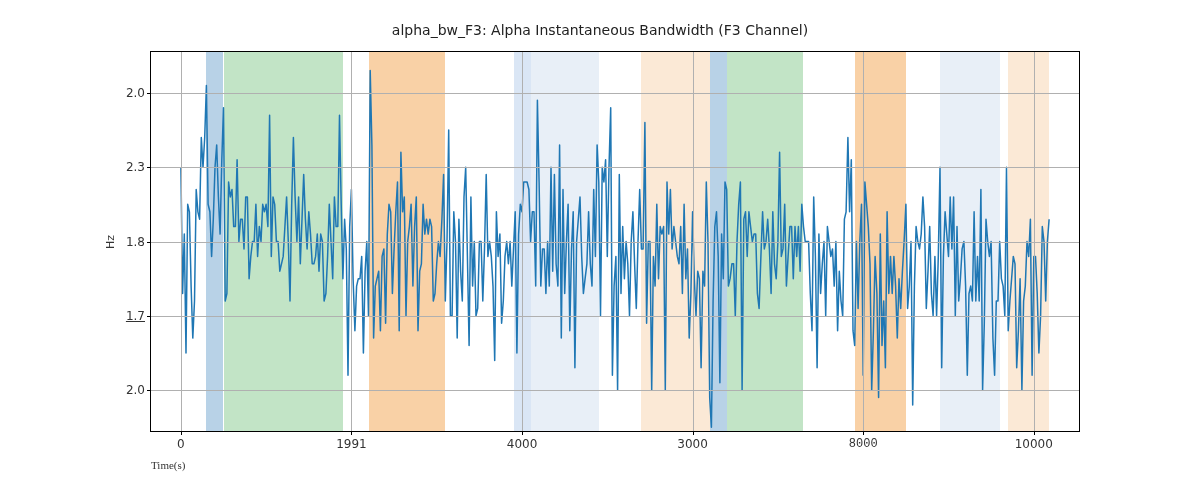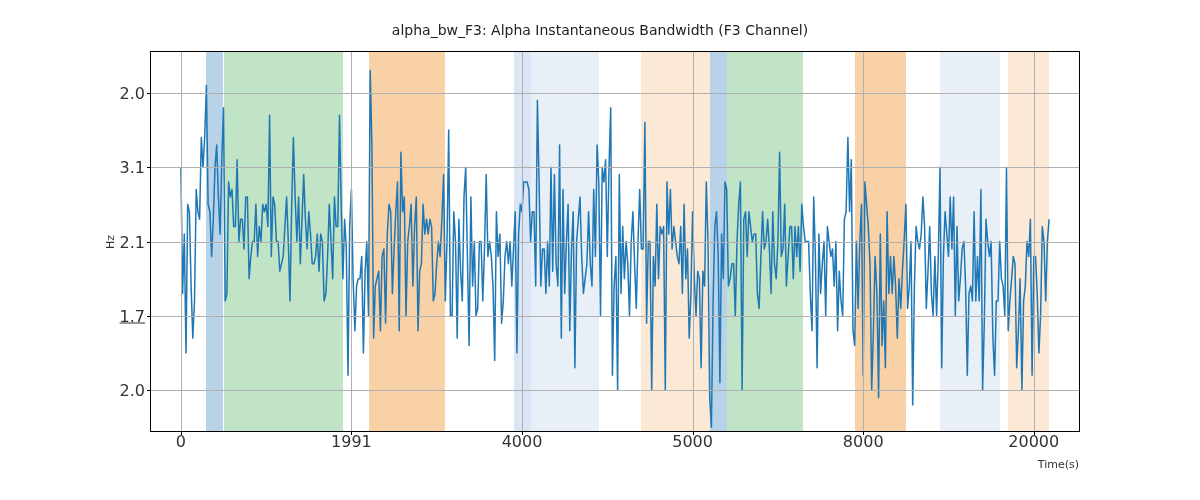--- a/index.html
+++ b/index.html
@@ -52,33 +52,34 @@
   }
   .grid-line-v { width: 1px; height: 100%; top: 0; }
   .grid-line-h { height: 1px; width: 100%; left: 0; }
   .band {
     position: absolute;
     top: 0;
     height: 100%;
   }
   .tick-x, .tick-y {
     position: absolute;
-    font-size: 16px;
+    font-size: 12px;
     color: #333333;
   }
   .tick-x { transform: translateX(-50%); }
   .tick-y { transform: translateY(-50%); text-align: right; }
   .xlabel {
     position: absolute;
     left: 0;
     width: 100%;
     bottom: -40px;
-    text-align: right;
+    text-align: left;
     font-size: 11px;
     color: #333333;
+    font-family: Liberation Serif, serif;
   }
   .ylabel {
     position: absolute;
     left: -48px;
     top: 50%;
     transform: translateY(-50%) rotate(-90deg);
     font-size: 11px;
     color: #333333;
     transform-origin: center center;
   }
@@ -147,29 +148,29 @@
       </div>
     <div class="xlabel">Time(s)</div>
     <div class="ylabel">Hz</div>
   <div class="tick-mark-x" style="left: 29.8529px;"></div>
       <div class="tick-x" style="left: 29.8529px; bottom: -20px;">0</div>
       <div class="tick-mark-x" style="left: 200.441px;"></div>
       <div class="tick-x" style="left: 200.441px; bottom: -20px;">1991</div>
       <div class="tick-mark-x" style="left: 371.029px;"></div>
       <div class="tick-x" style="left: 371.029px; bottom: -20px; text-align: right;">4000</div>
       <div class="tick-mark-x" style="left: 541.618px;"></div>
-      <div class="tick-x" style="left: 541.618px; bottom: -20px;">5000</div>
+      <div class="tick-x" style="left: 541.618px; bottom: -20px;">3000</div>
       <div class="tick-mark-x" style="left: 712.206px;"></div>
-      <div class="tick-x" style="left: 712.206px; bottom: -20px;">8000</div>
+      <div class="tick-x" style="left: 712.206px; bottom: -20px; font-family: Liberation Mono, monospace;">8000</div>
       <div class="tick-mark-x" style="left: 882.794px;"></div>
-      <div class="tick-x" style="left: 882.794px; bottom: -20px;">20000</div>
+      <div class="tick-x" style="left: 882.794px; bottom: -20px;">10000</div>
       <div class="tick-mark-y" style="top: 338.127px;"></div>
       <div class="tick-y" style="top: 338.127px; left: -32px; width: 26px;">2.0</div>
       <div class="tick-mark-y" style="top: 263.814px;"></div>
       <div class="tick-y" style="top: 263.814px; left: -32px; width: 26px; text-decoration: underline;">1.7</div>
       <div class="tick-mark-y" style="top: 189.5px;"></div>
-      <div class="tick-y" style="top: 189.5px; left: -32px; width: 26px;">2.1</div>
+      <div class="tick-y" style="top: 189.5px; left: -32px; width: 26px;">1.8</div>
       <div class="tick-mark-y" style="top: 115.186px;"></div>
-      <div class="tick-y" style="top: 115.186px; left: -32px; width: 26px;">3.1</div>
+      <div class="tick-y" style="top: 115.186px; left: -32px; width: 26px;">2.3</div>
       <div class="tick-mark-y" style="top: 40.8725px;"></div>
       <div class="tick-y" style="top: 40.8725px; left: -32px; width: 26px;">2.0</div>
     </div>
 </div>
 
 </body></html>

